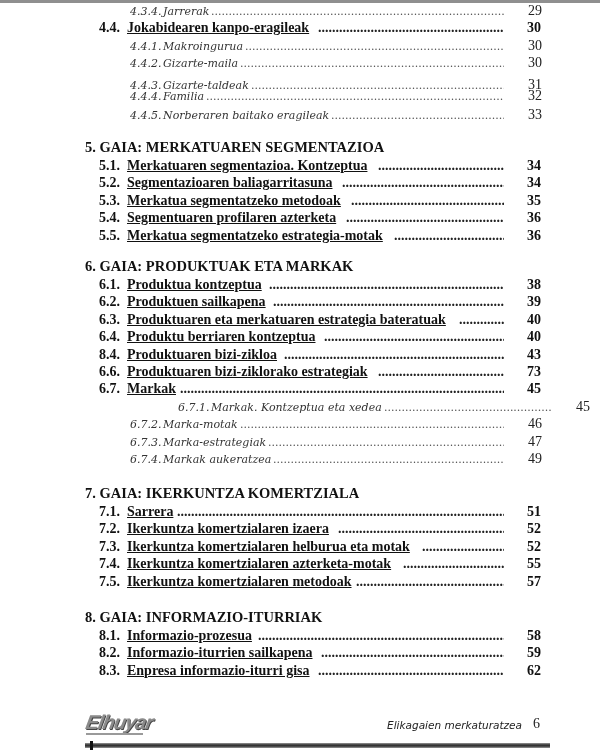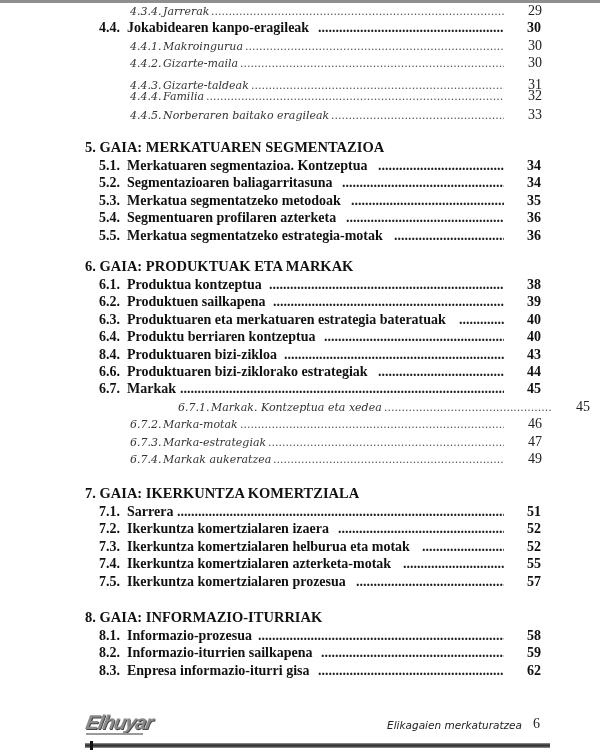--- a/index.html
+++ b/index.html
@@ -17,21 +17,21 @@
     .toc { position: absolute; left: 0; top: 0; width: 600px; }
     .row {
       position: absolute; left: 0; width: 480px; height: 18px;
       white-space: nowrap;
       padding-left: 32px;
     }
     .row .num, .row .title, .row .leader, .row .page { position: absolute; }
     
     .l2 { font-size: 14px; font-weight: bold; }
     .l2 .num { left: 99px; top: 0; }
-    .l2 .title { left: 127px; top: 0; }
+    .l2 .title { left: 127px; top: 0; text-decoration: underline; }
     .l2 .leader { top: 0; right: 96px; overflow: hidden; color: #222; font-weight: bold; }
     .l2 .page { left: 527px; top: 0; }
     
     .l3 { font-size: 11px; font-style: italic; color: #333; font-family: "DejaVu Serif", serif; }
     .l3 .num { left: 130px; top: 2px; }
     .l3 .title { top: 2px; }
     .l3 .leader { top: 2px; right: 96px; overflow: hidden; color: #555; font-style: normal; }
     .l3 .page { left: 528px; top: 0; font-family: "Liberation Serif", serif; font-style: normal; font-size: 14px; color: #222; }
     
     .chapter {
@@ -173,21 +173,21 @@
     <div class="row l2" style="top: 346.6px;">
       <span class="num">8.4.</span>
       <span class="title">Produktuaren bizi-zikloa</span>
       <span class="leader" style="left: 284px; right: auto; width: 220px;">........................................................................................................................................................................................................</span>
       <span class="page">43</span>
     </div>
     <div class="row l2" style="top: 364px;">
       <span class="num">6.6.</span>
       <span class="title">Produktuaren bizi-ziklorako estrategiak</span>
       <span class="leader" style="left: 378px; right: auto; width: 126px;">........................................................................................................................................................................................................</span>
-      <span class="page">44</span>
+      <span class="page">73</span>
     </div>
     <div class="row l2" style="top: 381.4px;">
       <span class="num">6.7.</span>
       <span class="title">Markak</span>
       <span class="leader" style="left: 180px; right: auto; width: 324px;">........................................................................................................................................................................................................</span>
       <span class="page">45</span>
     </div>
     <div class="row l3" style="top: 398.8px; margin-left: 48px;">
       <span class="num">6.7.1.</span>
       <span class="title" style="left: 163px;">Markak. Kontzeptua eta xedea</span>
@@ -232,21 +232,21 @@
       <span class="page">52</span>
     </div>
     <div class="row l2" style="top: 556.2px;">
       <span class="num">7.4.</span>
       <span class="title">Ikerkuntza komertzialaren azterketa-motak</span>
       <span class="leader" style="left: 403px; right: auto; width: 101px;">........................................................................................................................................................................................................</span>
       <span class="page">55</span>
     </div>
     <div class="row l2" style="top: 573.6px;">
       <span class="num">7.5.</span>
-      <span class="title">Ikerkuntza komertzialaren prozesua</span>
+      <span class="title">Ikerkuntza komertzialaren metodoak</span>
       <span class="leader" style="left: 356px; right: auto; width: 148px;">........................................................................................................................................................................................................</span>
       <span class="page">57</span>
     </div>
     <div class="chapter" style="top: 609px;">8. GAIA: INFORMAZIO-ITURRIAK</div>
     <div class="row l2" style="top: 628px;">
       <span class="num">8.1.</span>
       <span class="title">Informazio-prozesua</span>
       <span class="leader" style="left: 258px; right: auto; width: 246px;">........................................................................................................................................................................................................</span>
       <span class="page">58</span>
     </div>

